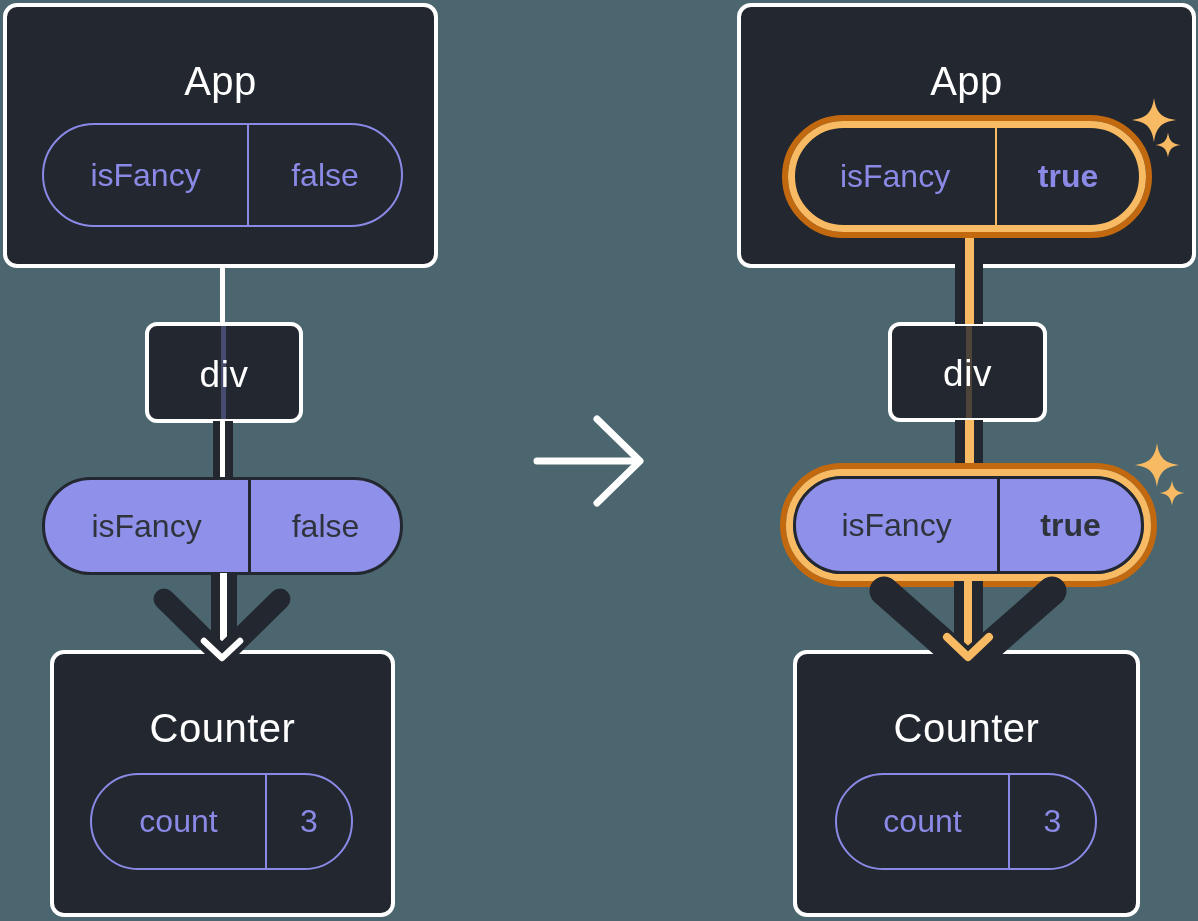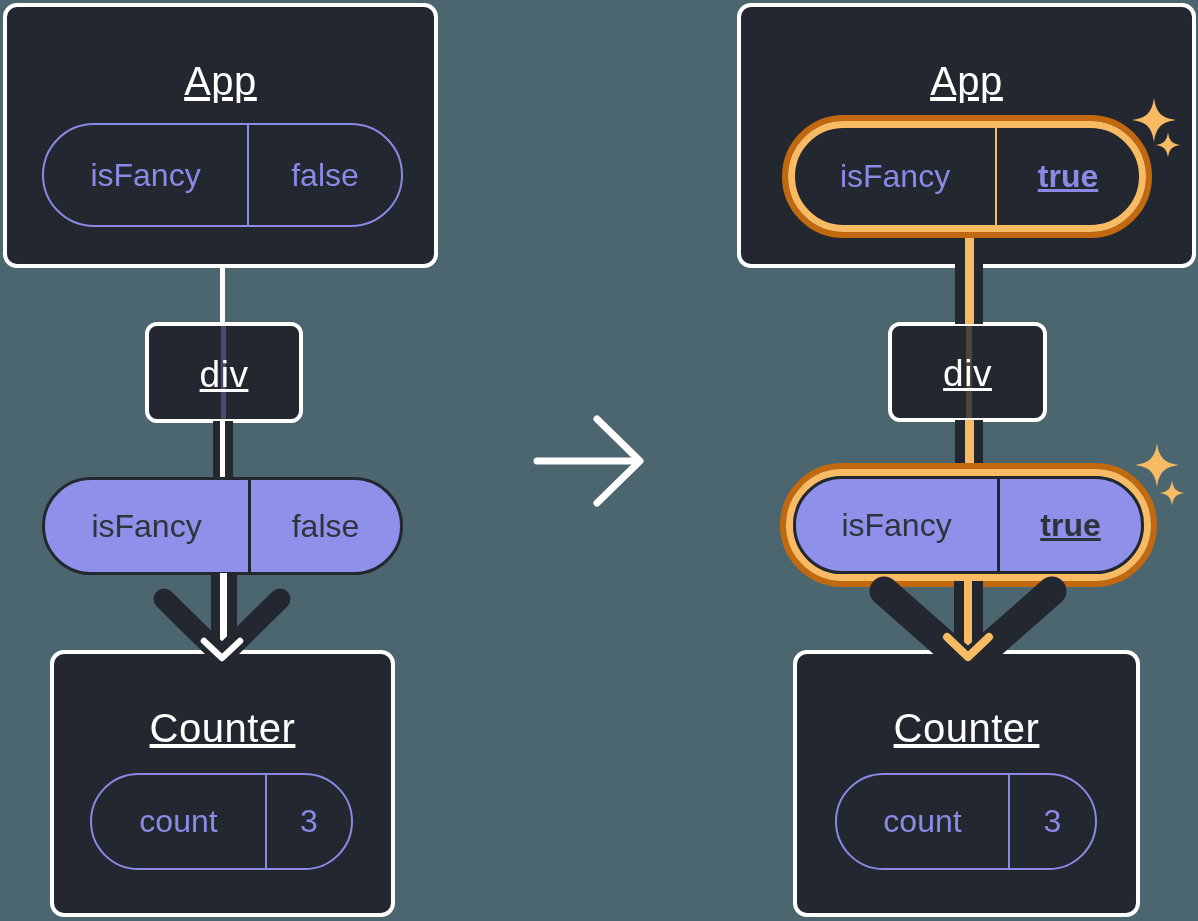--- a/index.html
+++ b/index.html
@@ -9,33 +9,33 @@
     background:#4C666F;
     font-family:"Liberation Sans", sans-serif;
   }
   
   .box{
     position:absolute;background:#23272F;border:4px solid #FFFFFF;
     border-radius:14px;
   }
   .box-title{
     position:absolute;left:0;right:0;text-align:center;
-    color:#FFFFFF;font-size:40px;font-weight:500;letter-spacing:0.5px;text-decoration:underline;
+    color:#FFFFFF;font-size:40px;font-weight:500;letter-spacing:0.5px;
   }
   
   .pill{
     position:absolute;display:flex;align-items:stretch;border-radius:60px;
   }
   .pill.outline{border:2.5px solid #8A8AE6;color:#8A8AE6;}
   .pill.solid{background:#8F90EA;border:3px solid #23272F;color:#2E333C;}
   .cell{
     display:flex;align-items:center;justify-content:center;
     font-size:32px;white-space:nowrap;
   }
-  .cell.bold{font-weight:700;text-decoration:underline;}
+  .cell.bold{font-weight:700;}
   .vdiv{width:0;}
   .vdiv.purple{border-left:2.5px solid #8A8AE6;}
   .vdiv.dark{border-left:3px solid #23272F;}
   .vdiv.orange{border-left:2.5px solid #F8BB63;}
   
   .fancy-outer{
     position:absolute;border:6px solid #C2690F;border-radius:64px;
   }
   .fancy-mid{
     width:100%;height:100%;border:7px solid #F8BB63;border-radius:56px;

